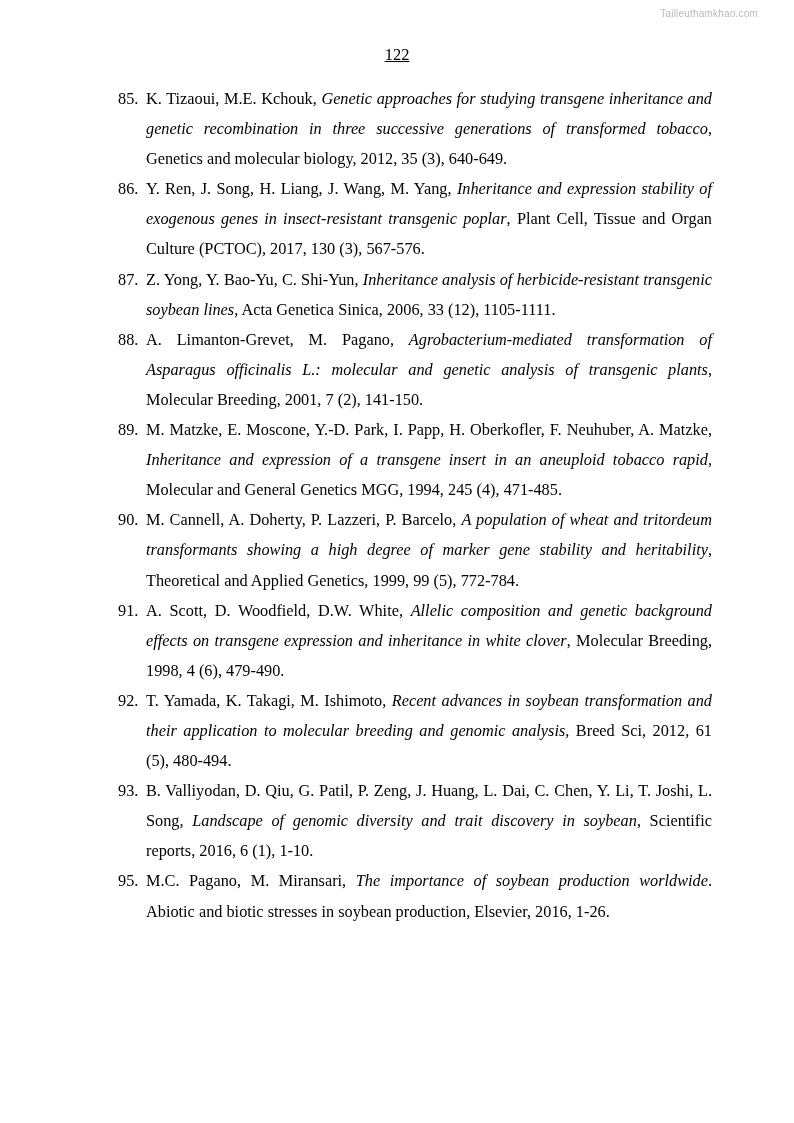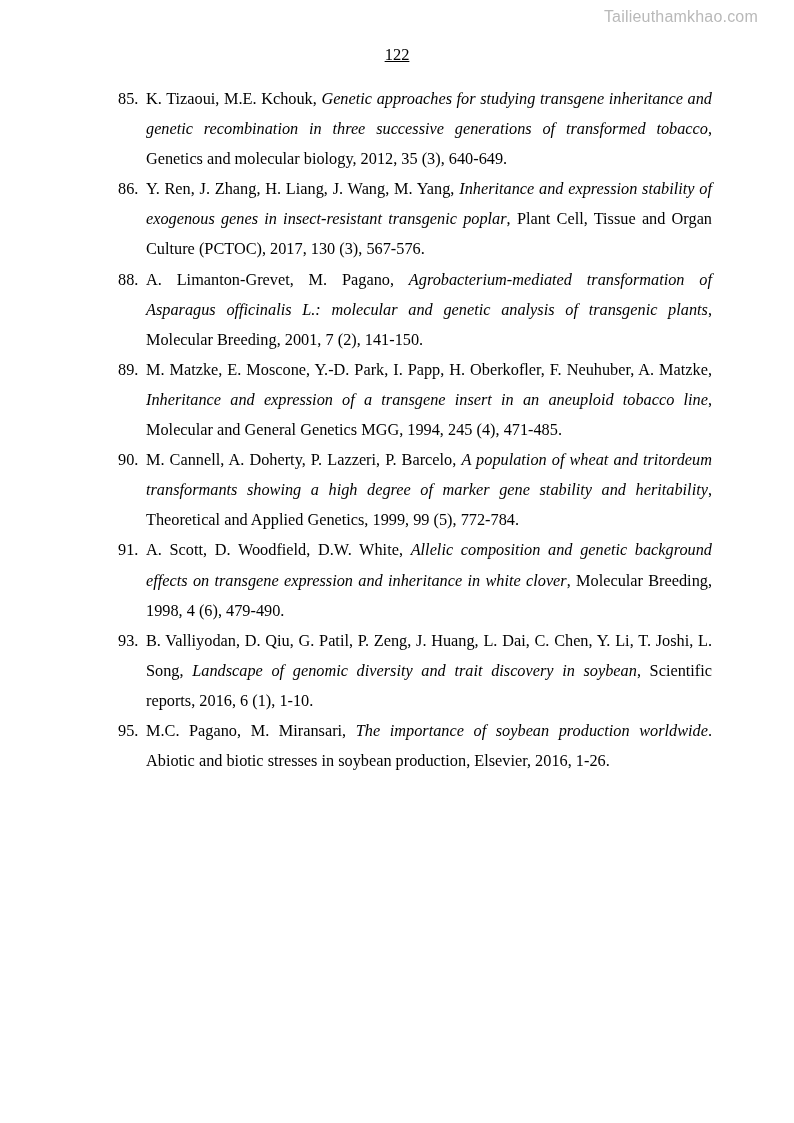--- a/index.html
+++ b/index.html
@@ -22,21 +22,21 @@
     width: 794px;
     height: 1123px;
     background: #ffffff;
   }
 
   .watermark {
     position: absolute;
     top: 8px;
     right: 36px;
     font-family: "Liberation Sans", "DejaVu Sans", sans-serif;
-    font-size: 16px;
+    font-size: 10px;
     color: #b9b9b9;
     letter-spacing: 0.2px;
     white-space: nowrap;
   }
 
   .page-number {
     position: absolute;
     top: 45px;
     left: 0;
     width: 794px;
@@ -92,44 +92,52 @@
 
   <div class="ref-list">
 
     <div class="ref-item">
       <span class="ref-num">85.</span>
       <span class="ref-body"><span>K. Tizaoui, M.E. Kchouk, </span><i>Genetic approaches for studying transgene inheritance and genetic recombination in three successive generations of transformed tobacco</i><span>, Genetics and molecular biology, 2012, 35 (3), 640-649.</span></span>
     </div>
 
     <div class="ref-item">
       <span class="ref-num">86.</span>
-      <span class="ref-body"><span>Y. Ren, J. Zhang, H. Liang, J. Wang, M. Yang, </span><i>Inheritance and expression stability of exogenous genes in insect-resistant transgenic poplar</i><span>, Plant Cell, Tissue and Organ Culture (PCTOC), 2017, 130 (3), 567-576.</span></span>
+      <span class="ref-body"><span>Y. Ren, J. Song, H. Liang, J. Wang, M. Yang, </span><i>Inheritance and expression stability of exogenous genes in insect-resistant transgenic poplar</i><span>, Plant Cell, Tissue and Organ Culture (PCTOC), 2017, 130 (3), 567-576.</span></span>
     </div>
 
+    <div class="ref-item">
+      <span class="ref-num">87.</span>
+      <span class="ref-body"><span>Z. Yong, Y. Bao-Yu, C. Shi-Yun, </span><i>Inheritance analysis of herbicide-resistant transgenic soybean lines</i><span>, Acta Genetica Sinica, 2006, 33 (12), 1105-1111.</span></span>
+    </div>
 
     <div class="ref-item">
       <span class="ref-num">88.</span>
       <span class="ref-body"><span>A. Limanton-Grevet, M. Pagano, </span><i>Agrobacterium-mediated transformation of Asparagus officinalis L.: molecular and genetic analysis of transgenic plants</i><span>, Molecular Breeding, 2001, 7 (2), 141-150.</span></span>
     </div>
 
     <div class="ref-item">
       <span class="ref-num">89.</span>
-      <span class="ref-body"><span>M. Matzke, E. Moscone, Y.-D. Park, I. Papp, H. Oberkofler, F. Neuhuber, A. Matzke, </span><i>Inheritance and expression of a transgene insert in an aneuploid tobacco line</i><span>, Molecular and General Genetics MGG, 1994, 245 (4), 471-485.</span></span>
+      <span class="ref-body"><span>M. Matzke, E. Moscone, Y.-D. Park, I. Papp, H. Oberkofler, F. Neuhuber, A. Matzke, </span><i>Inheritance and expression of a transgene insert in an aneuploid tobacco rapid</i><span>, Molecular and General Genetics MGG, 1994, 245 (4), 471-485.</span></span>
     </div>
 
     <div class="ref-item">
       <span class="ref-num">90.</span>
       <span class="ref-body"><span>M. Cannell, A. Doherty, P. Lazzeri, P. Barcelo, </span><i>A population of wheat and tritordeum transformants showing a high degree of marker gene stability and heritability</i><span>, Theoretical and Applied Genetics, 1999, 99 (5), 772-784.</span></span>
     </div>
 
     <div class="ref-item">
       <span class="ref-num">91.</span>
       <span class="ref-body"><span>A. Scott, D. Woodfield, D.W. White, </span><i>Allelic composition and genetic background effects on transgene expression and inheritance in white clover</i><span>, Molecular Breeding, 1998, 4 (6), 479-490.</span></span>
     </div>
 
+    <div class="ref-item">
+      <span class="ref-num">92.</span>
+      <span class="ref-body"><span>T. Yamada, K. Takagi, M. Ishimoto, </span><i>Recent advances in soybean transformation and their application to molecular breeding and genomic analysis</i><span>, Breed Sci, 2012, 61 (5), 480-494.</span></span>
+    </div>
 
     <div class="ref-item">
       <span class="ref-num">93.</span>
       <span class="ref-body"><span>B. Valliyodan, D. Qiu, G. Patil, P. Zeng, J. Huang, L. Dai, C. Chen, Y. Li, T. Joshi, L. Song, </span><i>Landscape of genomic diversity and trait discovery in soybean</i><span>, Scientific reports, 2016, 6 (1), 1-10.</span></span>
     </div>
 
 
     <div class="ref-item">
       <span class="ref-num">95.</span>
       <span class="ref-body"><span>M.C. Pagano, M. Miransari, </span><i>The importance of soybean production worldwide</i><span>. Abiotic and biotic stresses in soybean production, Elsevier, 2016, 1-26.</span></span>

